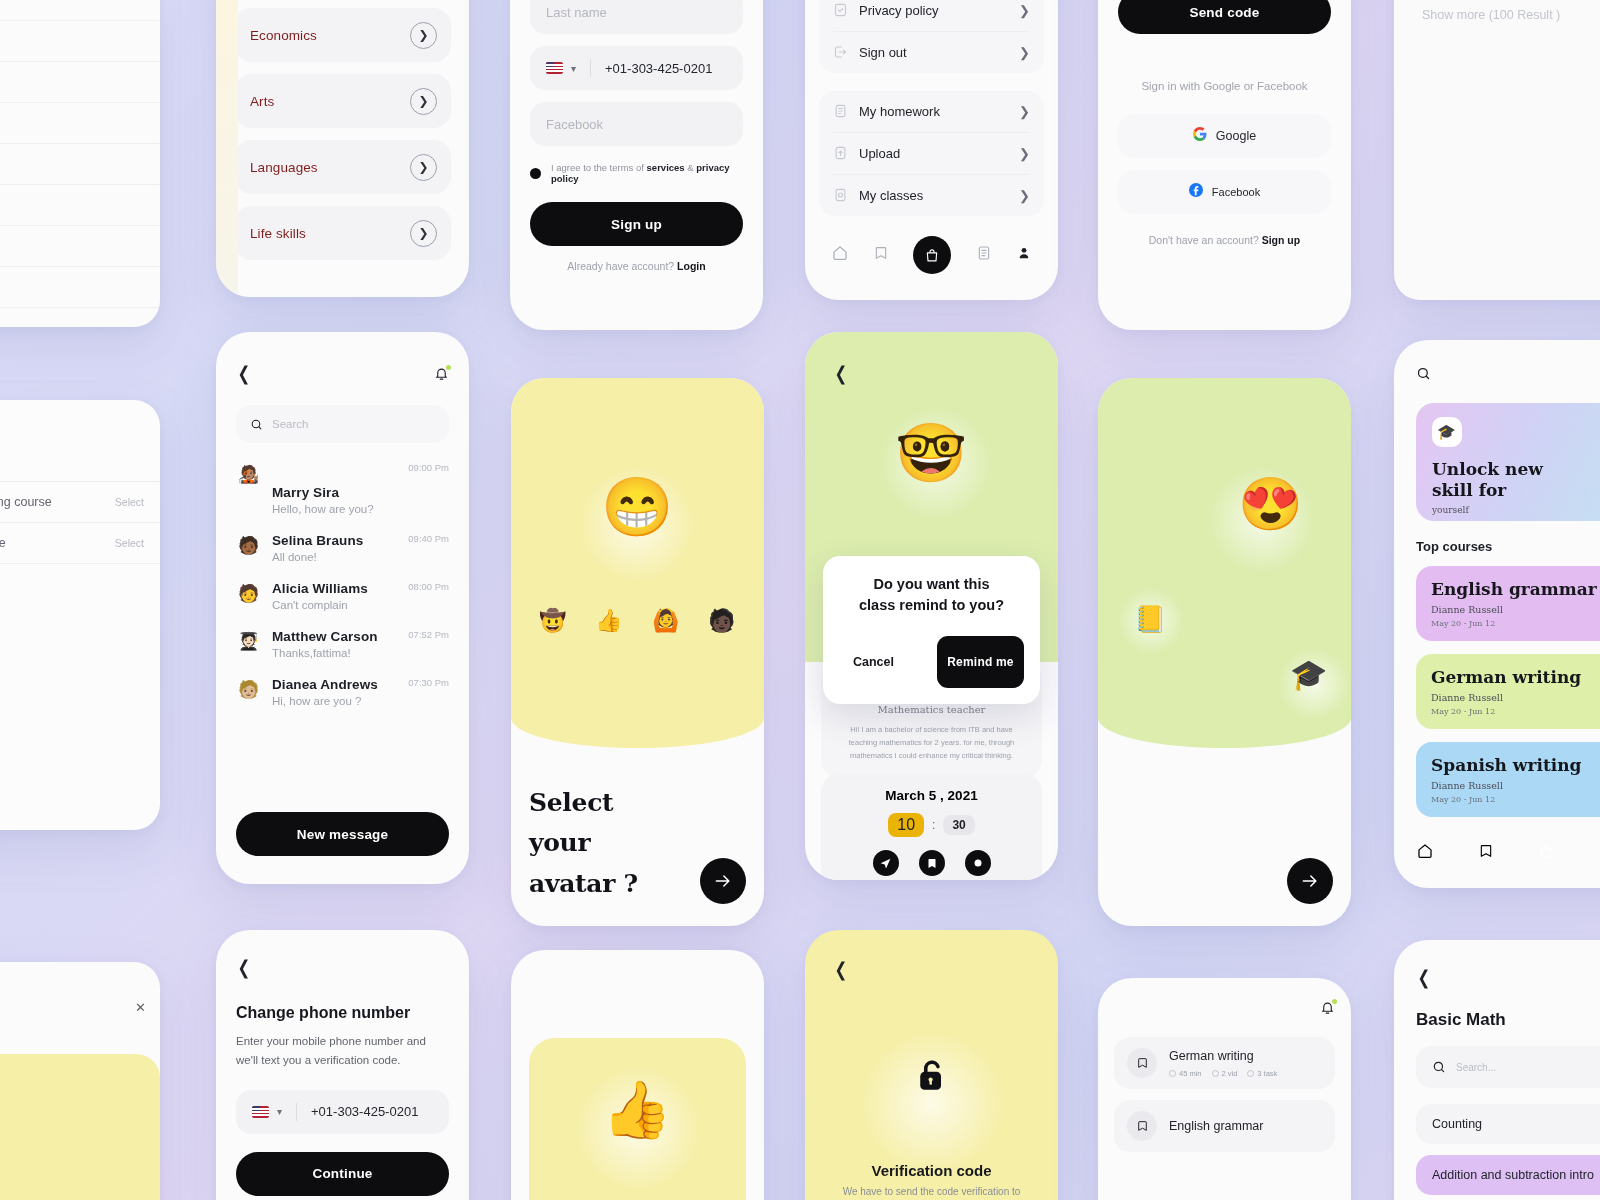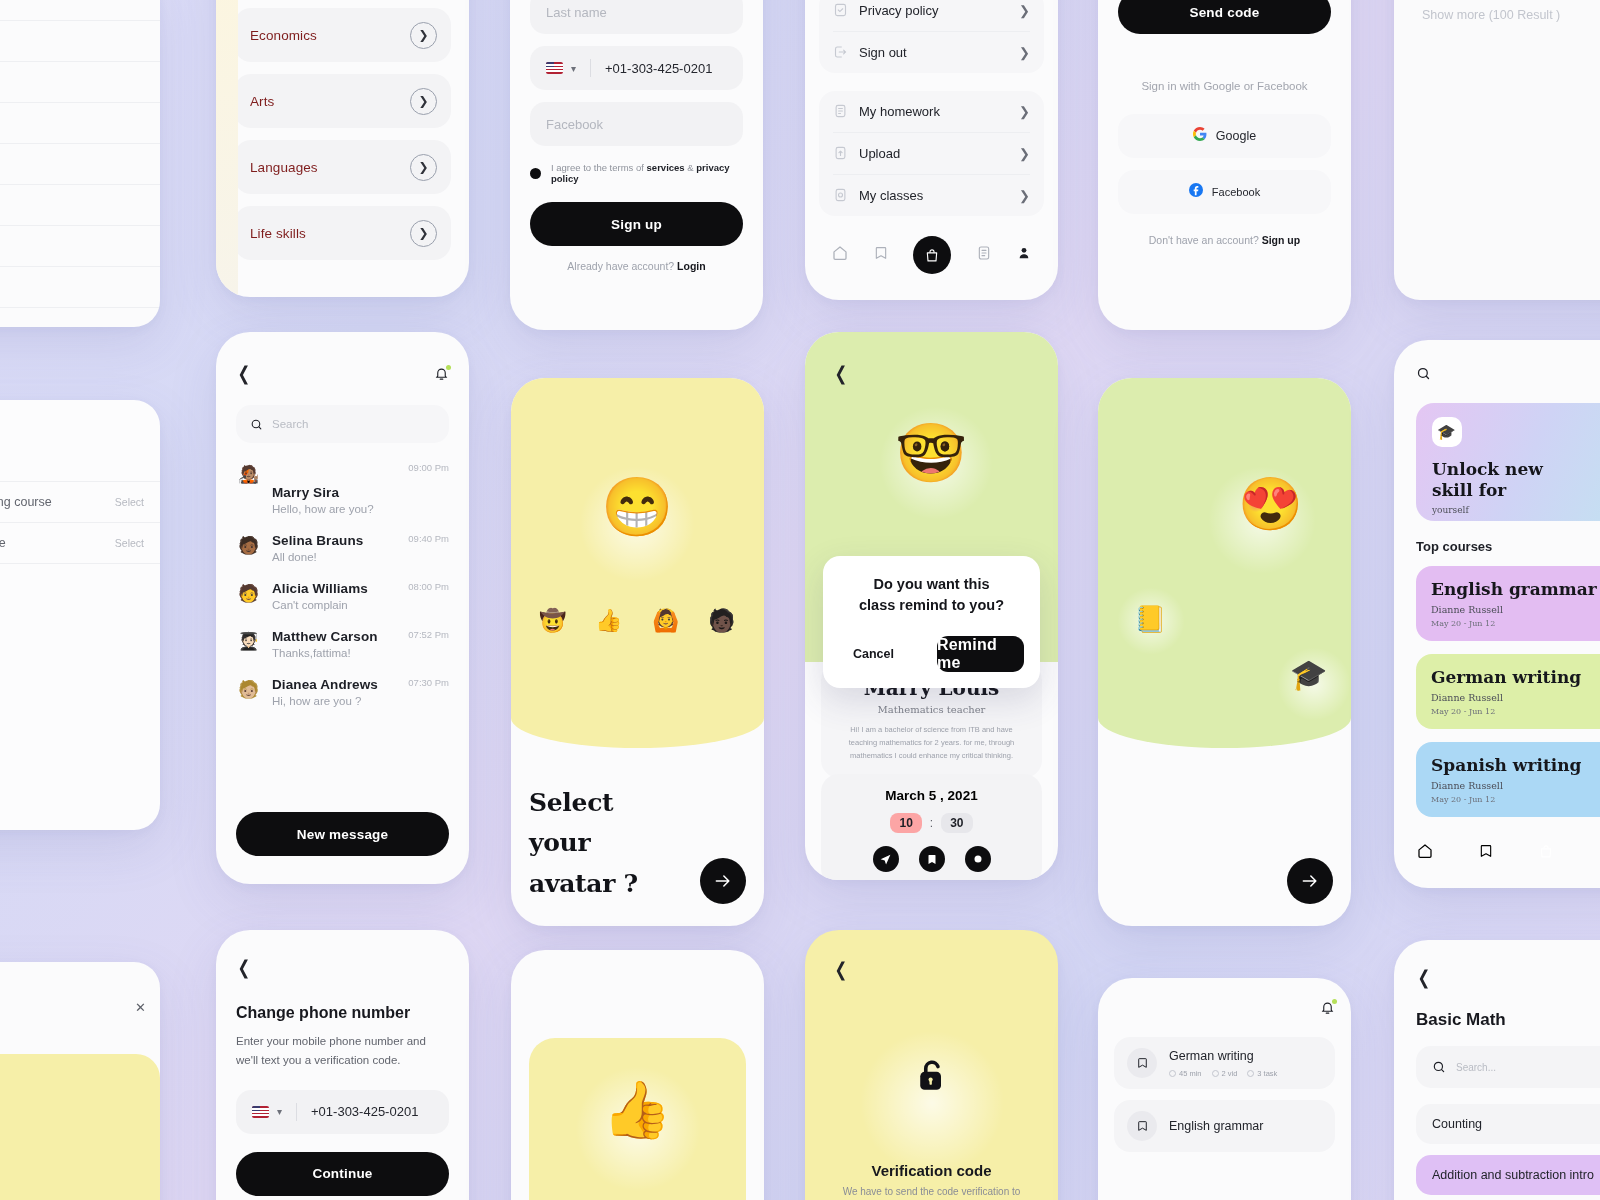--- a/index.html
+++ b/index.html
@@ -475,21 +475,21 @@
 
     <div style="position:absolute;left:16px;right:16px;top:330px;background:#f5f5f7;border-radius:18px;padding:14px 14px 16px 14px;text-align:center;">
       <div class="serif" style="font-size:20px;font-weight:700;color:#15161b;">Marry Louis</div>
       <div class="serif" style="font-size:10px;color:#7e818a;margin-top:4px;">Mathematics teacher</div>
       <div style="font-size:7.5px;color:#9ea2ac;margin-top:8px;line-height:1.75;padding:0 6px;">Hi! I am a bachelor of science from ITB and have teaching mathematics for 2 years. for me, through mathematics I could enhance my critical thinking.</div>
     </div>
 
     <div style="position:absolute;left:16px;right:16px;top:442px;background:#f3f3f5;border-radius:18px;padding:14px;text-align:center;">
       <div style="font-size:13.5px;font-weight:700;color:#000000;">March 5 , 2021</div>
       <div style="display:flex;align-items:center;justify-content:center;gap:8px;margin-top:10px;">
-        <span style="background:#fca5a5;border-radius:8px;padding:3px 9px;font-size:12px;font-weight:700;color:#1d1f26;">10</span>
+        <span style="background:#eab308;border-radius:8px;padding:3px 9px;font-size:16px;font-weight:400;color:#1d1f26;">10</span>
         <span style="font-size:12px;color:#5f626b;">:</span>
         <span style="background:#e7e7eb;border-radius:8px;padding:3px 9px;font-size:12px;font-weight:700;color:#1d1f26;">30</span>
       </div>
       <div style="display:flex;justify-content:center;gap:20px;margin-top:13px;" id="remindActions">
           <span style="width:26px;height:26px;border-radius:50%;background:#0d0d0f;display:flex;align-items:center;justify-content:center;">
             <svg width="13" height="13" viewBox="0 0 24 24" fill="#fff">
               <path d="M3 11.5 21 3l-8 18-2.5-7.2z"></path>
             </svg>
           </span>
           <span style="width:26px;height:26px;border-radius:50%;background:#0d0d0f;display:flex;align-items:center;justify-content:center;">
@@ -505,21 +505,21 @@
         </div>
     </div>
 
     <div class="dialog" style="left:18px;right:18px;top:224px;padding:18px 16px 16px 16px;">
       <div style="text-align:center;font-size:14.5px;font-weight:700;color:#15161b;line-height:1.45;">
         <div>Do you want this</div>
         <div>class remind to you?</div>
       </div>
       <div style="display:flex;align-items:center;justify-content:space-between;margin-top:20px;">
         <span style="font-size:12.5px;font-weight:700;color:#15161b;padding-left:14px;">Cancel</span>
-        <span class="btn-dark" style="width:88px;height:36px;font-size:16px;border-radius:11px;margin-left:43px;">Remind me</span>
+        <span class="btn-dark" style="width:88px;height:52px;font-size:12px;border-radius:11px;margin-left:43px;">Remind me</span>
       </div>
     </div>
   </div>
 
   <div class="card" style="left:1098px;top:378px;width:253px;height:548px;">
     <div style="position:absolute;left:0;right:0;top:0;height:370px;background:#dcedae;border-bottom-left-radius:60% 36px;border-bottom-right-radius:60% 36px;">
       <div class="glow" style="left:108px;top:86px;width:112px;height:112px;"></div>
       <div style="position:absolute;left:140px;top:100px;font-size:52px;line-height:1;">😍</div>
       <div class="glow" style="left:18px;top:208px;width:70px;height:70px;"></div>
       <div style="position:absolute;left:36px;top:228px;font-size:26px;line-height:1;">📒</div>

